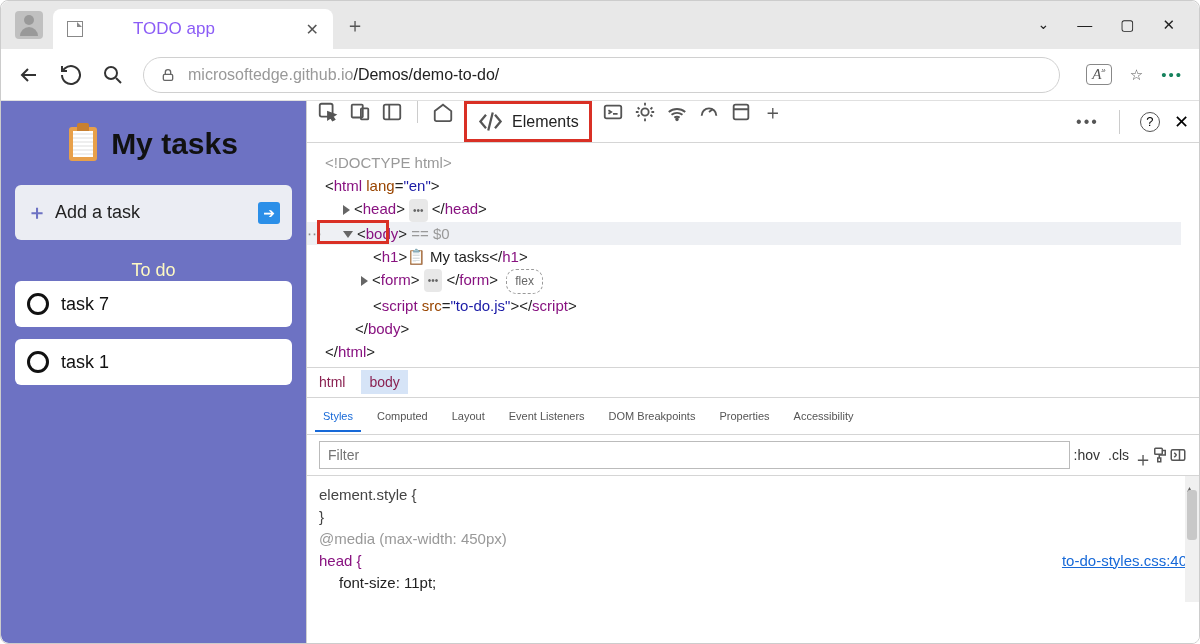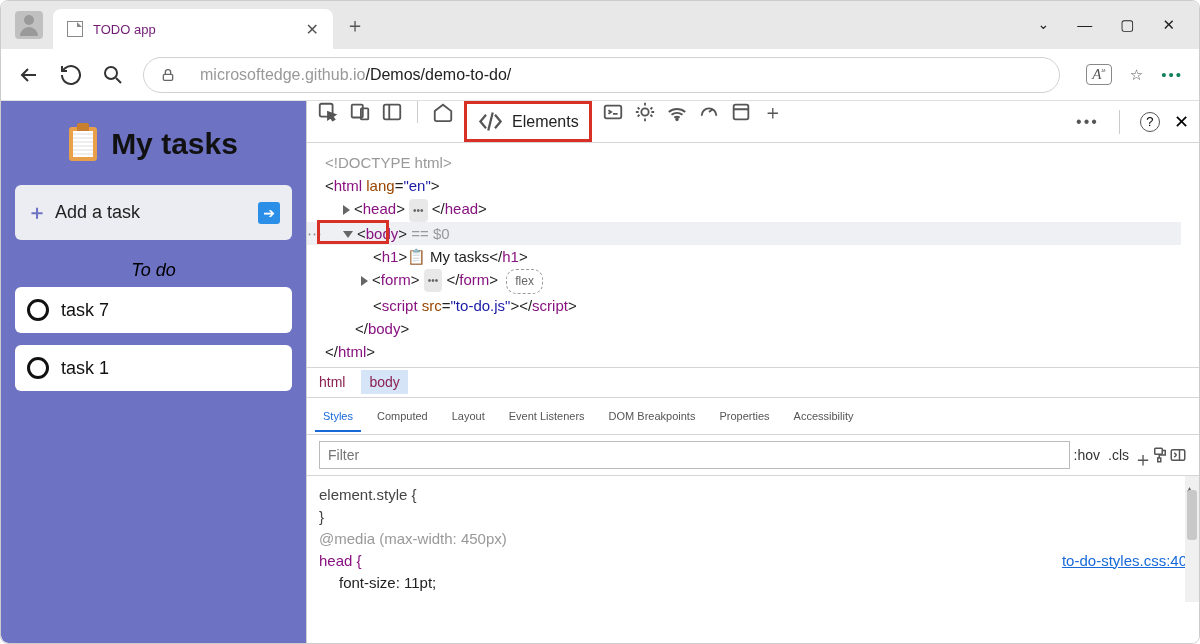--- a/index.html
+++ b/index.html
@@ -6,30 +6,30 @@
     body { background: #fff; width: 1200px; height: 644px; overflow: hidden; border: 1px solid #ccc; border-radius: 8px; }
 
     
     .titlebar { height: 48px; background: #e8e8e8; display: flex; align-items: center; padding: 0 8px; border-radius: 8px 8px 0 0; }
     .avatar { width: 28px; height: 28px; background: #c0c0c0; border-radius: 4px; margin: 0 10px 0 6px; position: relative; }
     .avatar::before { content: ""; position: absolute; top: 4px; left: 9px; width: 10px; height: 10px; background: #999; border-radius: 50%; }
     .avatar::after { content: ""; position: absolute; bottom: 3px; left: 5px; width: 18px; height: 9px; background: #999; border-radius: 9px 9px 0 0; }
     .tab { background: #fff; height: 40px; min-width: 280px; border-radius: 8px 8px 0 0; display: flex; align-items: center; padding: 0 14px; margin-top: 8px; gap: 10px; position: relative; }
     .favicon { width: 16px; height: 16px; background: #fff; border: 1px solid #888; position: relative; }
     .favicon::after { content: ""; position: absolute; top: 0; right: 0; width: 5px; height: 5px; background: #888; clip-path: polygon(0 0, 100% 100%, 0 100%); }
-    .tab-title { font-size: 13px; color: #701a75; flex: 1; }
+    .tab-title { font-size: 17px; color: #8b5cf6; flex: 1; margin-left: 40px; }
     .tab-close { font-size: 16px; color: #555; cursor: pointer; margin-left: auto; }
     .newtab { margin-left: 12px; font-size: 20px; color: #555; cursor: pointer; }
     .winctrls { margin-left: auto; display: flex; gap: 28px; padding-right: 16px; font-size: 15px; color: #222; }
     .winctrls .chev { font-size: 14px; }
 
     
     .addrbar { height: 52px; background: #fff; display: flex; align-items: center; padding: 0 16px; gap: 18px; border-bottom: 1px solid #e0e0e0; }
     .navbtn { width: 24px; height: 24px; display: flex; align-items: center; justify-content: center; color: #333; cursor: pointer; }
-    .addrfield { flex: 1; height: 36px; border: 1px solid #d0d0d0; border-radius: 18px; display: flex; align-items: center; padding: 0 16px; gap: 24px; }
+    .addrfield { flex: 1; height: 36px; border: 1px solid #d0d0d0; border-radius: 18px; display: flex; align-items: center; padding: 0 16px; gap: 12px; }
     .lock { width: 16px; height: 16px; color: #666; }
     .url { font-size: 16px; color: #999; }
     .url .path { color: #222; }
     .addr-right { display: flex; gap: 18px; align-items: center; margin-left: 8px; }
     .addr-right span { color: #555; font-size: 15px; }
     .reader-badge { font-style: italic; font-family: Georgia, serif; border: 1px solid #888; border-radius: 4px; padding: 1px 5px; font-size: 12px; position: relative; }
 
     
     .split { display: flex; height: calc(100% - 100px); }
 
@@ -37,21 +37,21 @@
     .app { width: 306px; background: #6d72c3; padding: 16px 14px; border-right: 1px solid #d0d0d0; border-radius: 0 0 0 8px; }
     .app-card { display: flex; align-items: center; justify-content: center; gap: 14px; margin: 10px 0 24px; }
     .clipboard-icon { width: 28px; height: 34px; background: #e8a04a; border-radius: 3px; position: relative; }
     .clipboard-icon::before { content: ""; position: absolute; top: -4px; left: 8px; width: 12px; height: 8px; background: #c88030; border-radius: 2px 2px 0 0; }
     .clipboard-icon::after { content: ""; position: absolute; top: 4px; left: 4px; right: 4px; bottom: 4px; background: repeating-linear-gradient(#fff, #fff 2px, #eee 2px, #eee 4px); }
     .app h1 { font-size: 30px; font-weight: 800; color: #111; }
     .addtask { background: #ebedf3; border-radius: 6px; padding: 14px 12px; display: flex; align-items: center; gap: 8px; margin-bottom: 20px; }
     .plus { color: #6d72c3; font-size: 20px; font-weight: bold; }
     .addtask-text { font-size: 18px; color: #222; flex: 1; }
     .submit-arrow { width: 22px; height: 22px; background: #2b8fe8; border-radius: 3px; color: #fff; display: flex; align-items: center; justify-content: center; font-size: 14px; }
-    .section-title { text-align: center; font-size: 18px; color: #000000; margin-bottom: 6px; font-style: italic; }
+    .section-title { text-align: center; font-size: 18px; color: #fef9c3; margin-bottom: 0; }
     .taskitem { background: #fff; border-radius: 6px; padding: 12px 12px; display: flex; align-items: center; gap: 12px; margin-bottom: 12px; }
     .taskitem .circle { width: 22px; height: 22px; border: 3px solid #111; border-radius: 50%; }
     .taskitem .label { font-size: 18px; color: #111; }
 
     
     .devtools { flex: 1; display: flex; flex-direction: column; background: #fff; }
     .dt-tabs { height: 42px; border-bottom: 1px solid #d5d5d5; display: flex; padding: 0 10px; gap: 10px; }
     .dt-ic { width: 22px; height: 22px; color: #555; display: flex; align-items: center; justify-content: center; }
     .dt-divider { width: 1px; height: 22px; background: #ccc; margin: 0 4px; }
     .elements-tab { display: flex; align-items: center; gap: 8px; padding: 4px 10px; border: 3px solid #d93025; position: relative; }

